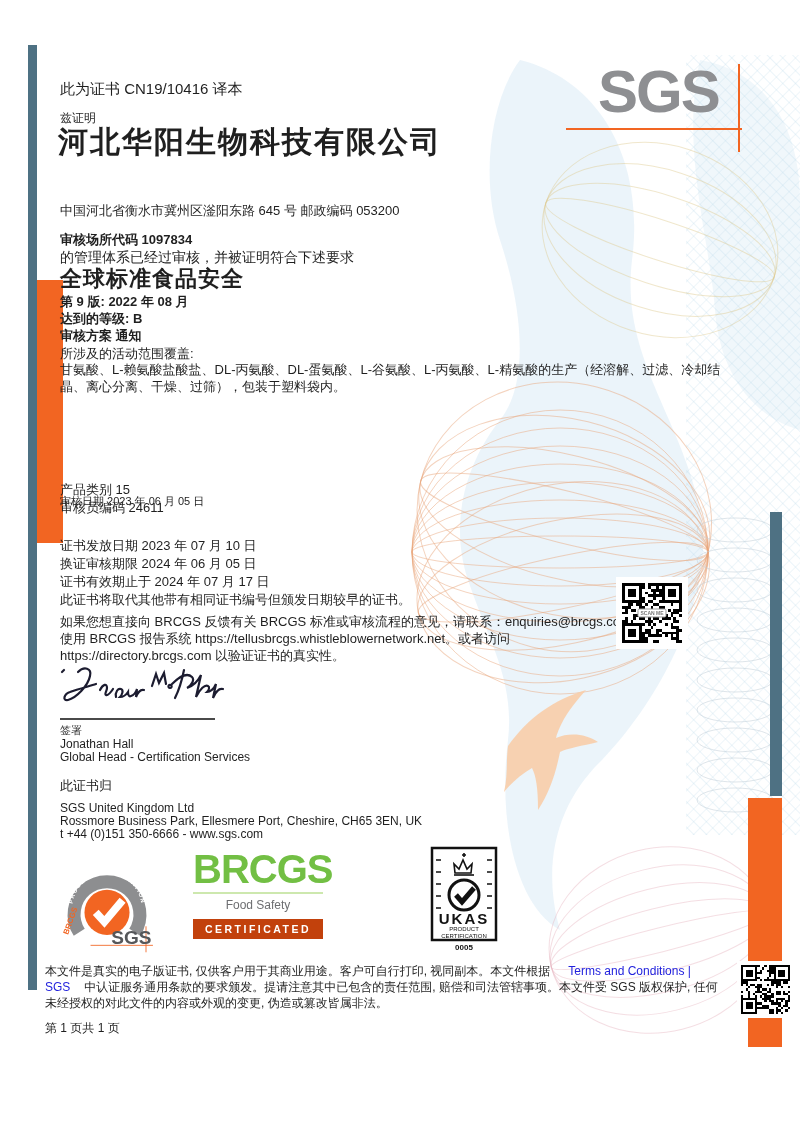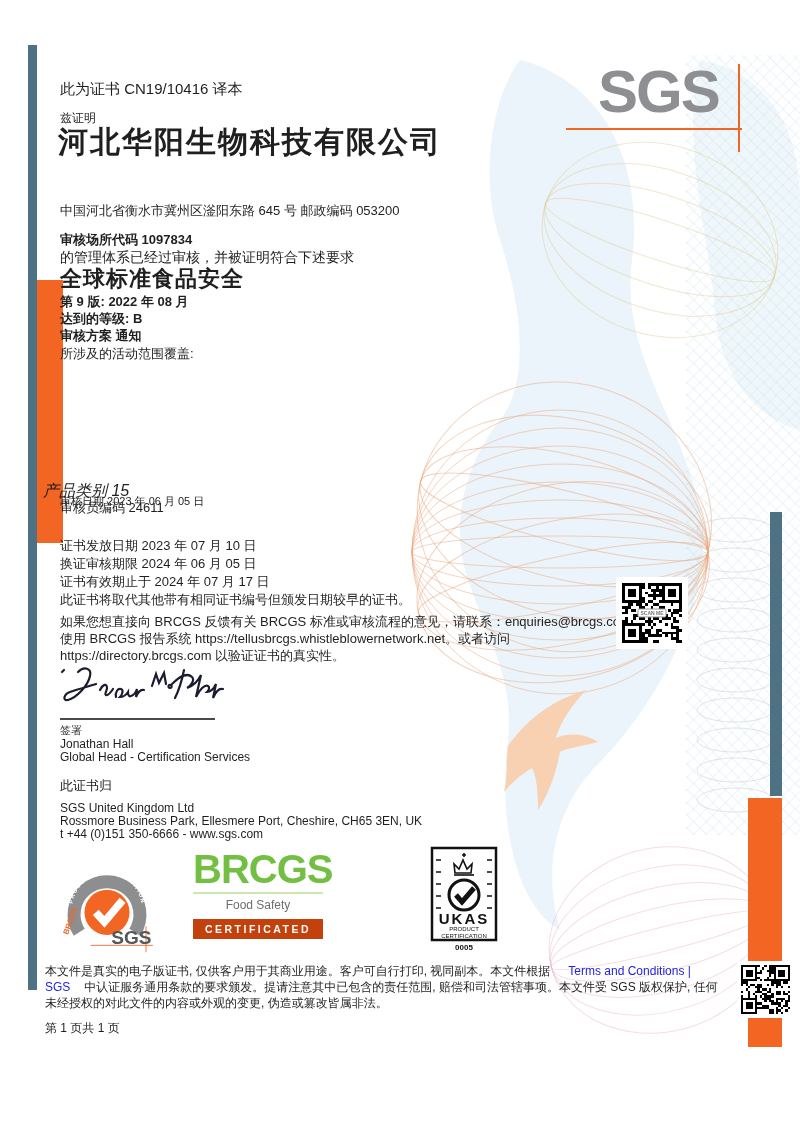--- a/index.html
+++ b/index.html
@@ -24,21 +24,21 @@
   .t-address{left:60px;top:202px;font-size:13px;}
   .t-sitecode{left:60px;top:231px;font-size:13px;font-weight:bold;}
   .t-statement{left:60px;top:249px;font-size:14px;}
   .t-standard{left:60px;top:264px;font-size:22px;font-weight:bold;letter-spacing:1px;}
   .t-issue{left:60px;top:293px;font-size:13px;font-weight:bold;}
   .t-grade{left:60px;top:310px;font-size:13px;font-weight:bold;}
   .t-prog{left:60px;top:327px;font-size:13px;font-weight:bold;}
   .t-scope-intro{left:60px;top:345px;font-size:13px;}
   .t-scope{left:60px;top:361px;width:680px;font-size:13px;line-height:17px;}
   .t-exclusion{left:60px;top:396px;font-size:13px;}
-  .t-cat{left:43px;top:481px;font-size:16px;font-style:italic;}
+  .t-cat{left:60px;top:481px;font-size:13px;}
   .t-auditor{left:60px;top:499px;font-size:13px;}
   .t-d1{left:60px;top:494px;font-size:11px;}
   .t-d2{left:60px;top:537px;font-size:13px;}
   .t-d3{left:60px;top:555px;font-size:13px;}
   .t-d4{left:60px;top:573px;font-size:13px;}
   .t-d5{left:60px;top:591px;font-size:13px;}
   .t-feedback{left:60px;top:613px;width:600px;font-size:13px;line-height:17px;}
   .sig-svg{left:56px;top:662px;}
   .sig-rule{left:60px;top:718px;width:155px;height:0;border-top:2px solid #4a4a4a;}
   .t-sig-label{left:60px;top:723px;font-size:11px;color:#333;}
@@ -164,20 +164,21 @@
   <div class="abs t-address">中国河北省衡水市冀州区滏阳东路 645 号 邮政编码 053200</div>
 
   <div class="abs t-sitecode">审核场所代码 1097834</div>
   <div class="abs t-statement">的管理体系已经过审核，并被证明符合下述要求</div>
   <div class="abs t-standard">全球标准食品安全</div>
   <div class="abs t-issue">第 9 版: 2022 年 08 月</div>
   <div class="abs t-grade">达到的等级: B</div>
   <div class="abs t-prog">审核方案 通知</div>
 
   <div class="abs t-scope-intro">所涉及的活动范围覆盖:</div>
+  <div class="abs t-scope">甘氨酸、L-赖氨酸盐酸盐、DL-丙氨酸、DL-蛋氨酸、L-谷氨酸、L-丙氨酸、L-精氨酸的生产（经溶解、过滤、冷却结晶、离心分离、干燥、过筛），包装于塑料袋内。</div>
 
   <div class="abs t-cat">产品类别 15</div>
   <div class="abs t-auditor">审核员编码 24611</div>
   <div class="abs t-d1">审核日期 2023 年 06 月 05 日</div>
   <div class="abs t-d2">证书发放日期 2023 年 07 月 10 日</div>
   <div class="abs t-d3">换证审核期限 2024 年 06 月 05 日</div>
   <div class="abs t-d4">证书有效期止于 2024 年 07 月 17 日</div>
   <div class="abs t-d5">此证书将取代其他带有相同证书编号但颁发日期较早的证书。</div>
 
   <div class="abs t-feedback">如果您想直接向 BRCGS 反馈有关 BRCGS 标准或审核流程的意见，请联系：enquiries@brcgs.com 或使用 BRCGS 报告系统 https://tellusbrcgs.whistleblowernetwork.net。或者访问 https://directory.brcgs.com 以验证证书的真实性。</div>

